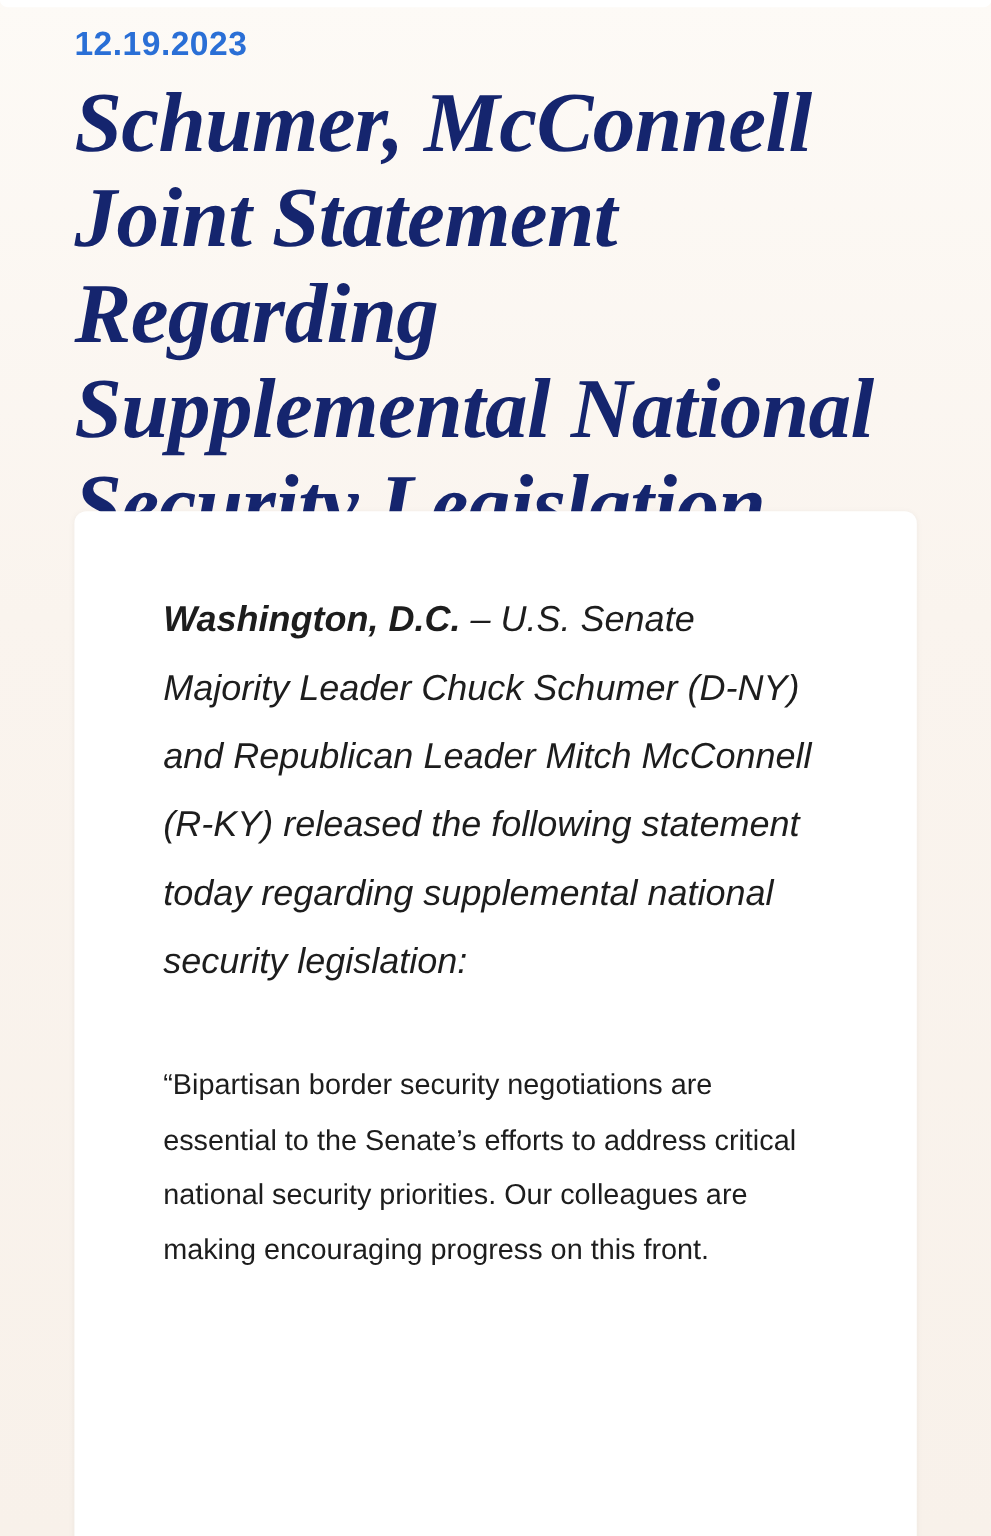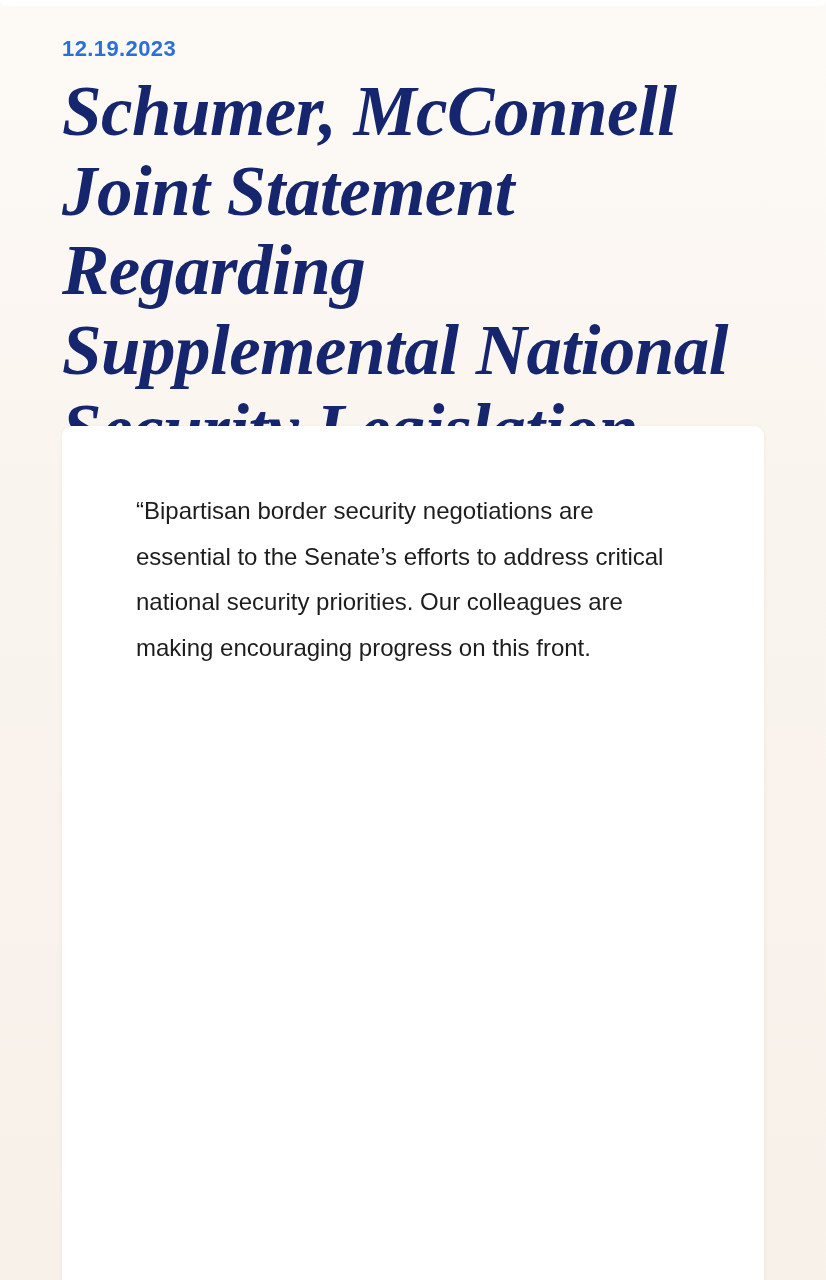--- a/index.html
+++ b/index.html
@@ -30,26 +30,26 @@
     height: 6px;
     background: #ffffff;
     border-bottom-left-radius: 14px;
     border-bottom-right-radius: 14px;
   }
   .article-header {
     padding: 20px 62px 0 62px;
   }
   .article-date {
     font-family: "Liberation Sans", sans-serif;
-    font-size: 22px;
+    font-size: 28px;
     font-weight: 700;
     color: #2a6fd6;
     letter-spacing: 0.4px;
     line-height: 1.2;
-    margin: 16px 0 10px 0;
+    margin: 0 0 10px 0;
   }
   .article-title {
     font-family: "Liberation Serif", serif;
     font-style: italic;
     font-weight: 700;
     font-size: 71px;
     line-height: 1.12;
     color: #15256e;
     margin: 0;
     letter-spacing: -0.5px;
@@ -99,18 +99,19 @@
 <div class="page">
 
   <div class="top-notch"></div>
 
   <div class="article-header">
     <div class="article-date">12.19.2023</div>
     <h1 class="article-title">Schumer, McConnell Joint Statement Regarding Supplemental National Security Legislation</h1>
   </div>
 
   <div class="content-card">
+    <p class="lede"><b>Washington, D.C.</b><span> – U.S. Senate Majority Leader Chuck Schumer (D-NY) and Republican Leader Mitch McConnell (R-KY) released the following statement today regarding supplemental national security legislation:</span></p>
     <p class="body-para">“Bipartisan border security negotiations are essential to the Senate’s efforts to address critical national security priorities. Our colleagues are making encouraging progress on this front.</p>
   </div>
 
   <div class="scrollbar-track"></div>
 
 </div>
 
 </body></html>

